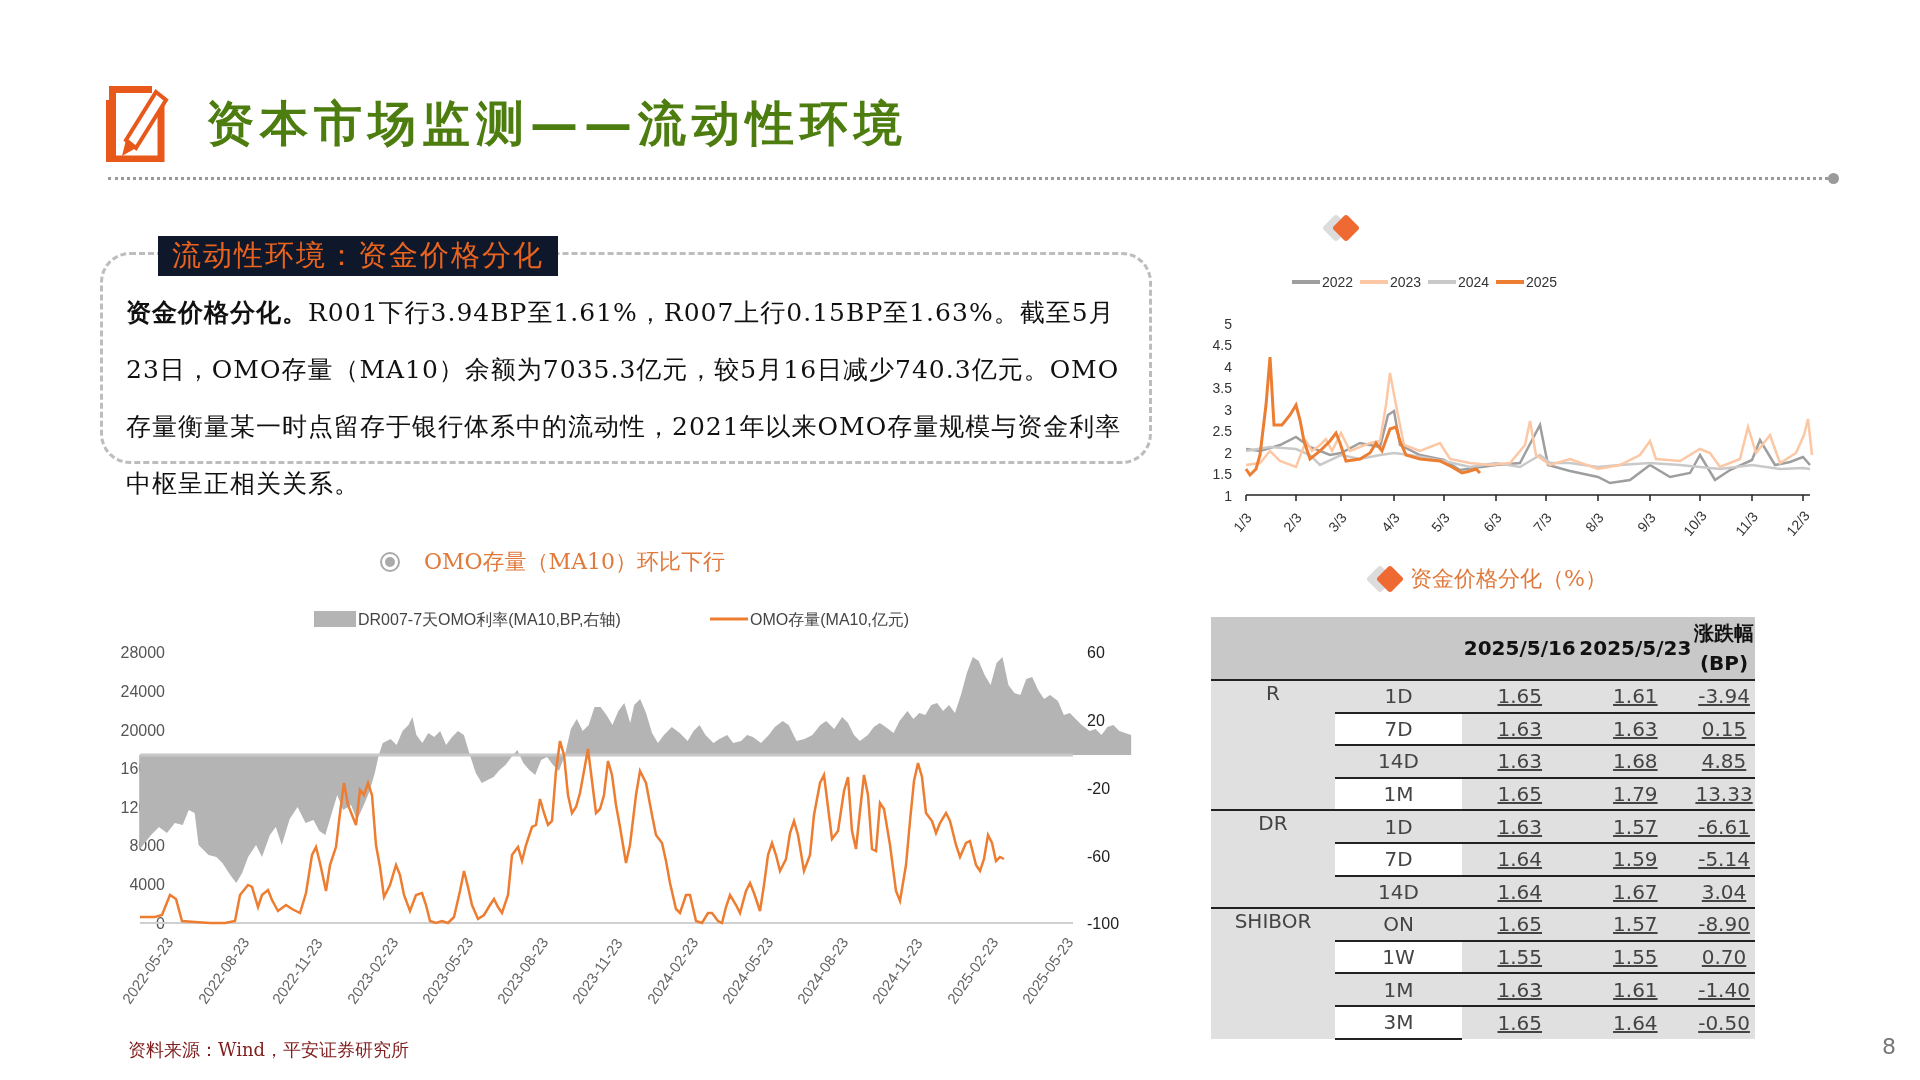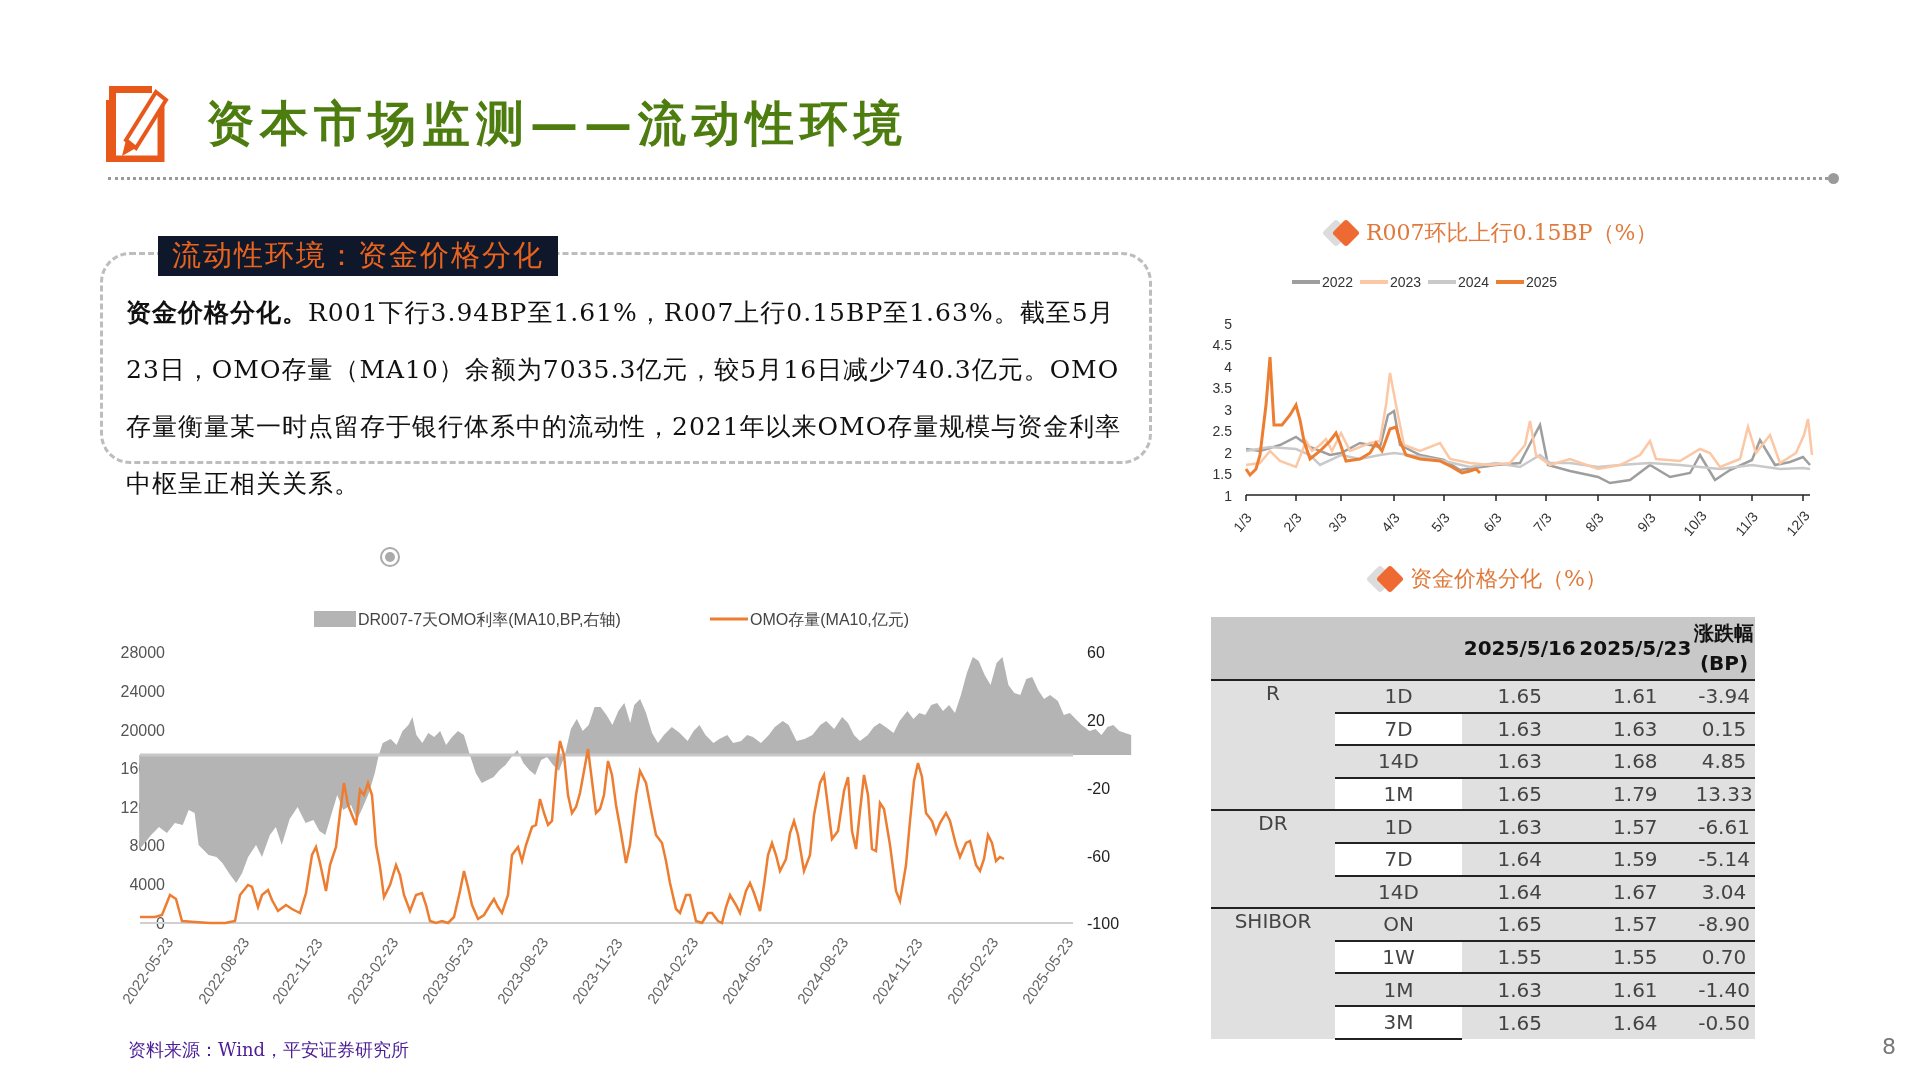--- a/index.html
+++ b/index.html
@@ -26,23 +26,23 @@
   svg text{font-family:"Liberation Sans","DejaVu Sans",sans-serif;}
   
   .tbl{left:1211px;top:617px;width:544px;border-collapse:collapse;font-family:"DejaVu Sans","Liberation Sans",sans-serif;}
   .tbl td,.tbl th{height:30.6px;padding:0;text-align:center;font-size:20px;color:#444;}
   .tbl thead th{background:#c8c8c8;color:#111;font-weight:bold;height:62px;font-size:20px;}
   .tbl td{background:#e0e0e0;}
   .tbl td.cat{width:124px;vertical-align:top;}
   .tbl td.tenor{width:127px;border-top:2px solid #222;}
   .tbl td.tenor.w{background:#fff;}
   .tbl tr.grp td.cat{border-top:2px solid #222;}
-  .tbl tr td.v{border-top:2px solid #222;}
+  .tbl tr td.v{border-top:2px solid #222;text-decoration:underline;}
   .tbl tr:first-child td{border-top:2px solid #222;}
-  .footer{left:128px;top:1038px;font-size:18px;color:#4c1d95;font-family:"DejaVu Serif","Liberation Serif",serif;}
+  .footer{left:128px;top:1038px;font-size:18px;color:#7f1d1d;font-family:"DejaVu Serif","Liberation Serif",serif;}
   .pgnum{left:1882px;top:1034px;font-size:22px;color:#777;}
 </style>
 </head>
 <body>
 
 <div class="abs hdr-icon">
   <svg width="64" height="76" viewBox="0 0 64 76">
     <rect x="3" y="3" width="52" height="70" fill="none" stroke="#e8581a" stroke-width="7"></rect>
     <rect x="0" y="0" width="64" height="14" fill="#fff"></rect>
     <polygon points="3,0 46,0 46,7 10,7 10,73 3,73" fill="#e8581a"></polygon>
@@ -56,21 +56,20 @@
 
 <div class="abs box"></div>
 <div class="abs box-title">流动性环境：资金价格分化</div>
 <div class="abs box-body"><b>资金价格分化。</b><span>R001下行3.94BP至1.61%，R007上行0.15BP至1.63%。截至5月23日，OMO存量（MA10）余额为7035.3亿元，较5月16日减少740.3亿元。OMO存量衡量某一时点留存于银行体系中的流动性，2021年以来OMO存量规模与资金利率中枢呈正相关关系。</span></div>
 
 <div class="abs sec-title" style="left:1326px;top:218px;">
   <span style="display:flex">
       <span class="dia g"></span>
       <span class="dia o"></span>
     </span>
-  <span>R007环比上行0.15BP（%）</span>
 </div>
 
 <svg class="abs" style="left:1200px;top:255px;" width="640" height="290">
 
   <g>
     <line x1="92" y1="27" x2="120" y2="27" stroke="#9e9e9e" stroke-width="4"></line>
       <text x="122" y="32" font-size="14" fill="#333">2022</text>
     <line x1="160" y1="27" x2="188" y2="27" stroke="#fcc7a4" stroke-width="4"></line>
       <text x="190" y="32" font-size="14" fill="#333">2023</text>
     <line x1="228" y1="27" x2="256" y2="27" stroke="#c9c9c9" stroke-width="4"></line>
@@ -121,20 +120,21 @@
   </g>
 
   <polyline fill="none" stroke="#9e9e9e" stroke-width="2.5" points="46,194 60,196 80,190 96,182 110,192 130,200 141,198 160,188 180,192 188,160 194,156 200,190 220,200 244,205 260,215 296,210 320,208 340,170 348,210 370,216 398,222 410,228 430,225 450,210 470,222 490,218 500,200 515,225 530,215 552,205 560,185 575,210 590,207 603,202 610,210"></polyline>
   <polyline fill="none" stroke="#c9c9c9" stroke-width="2.5" points="46,196 70,192 96,194 110,200 120,210 141,200 160,204 180,200 194,198 210,200 244,206 270,212 296,208 320,212 340,200 350,208 370,208 398,212 420,210 450,208 480,210 500,212 520,214 552,210 580,214 603,213 610,214"></polyline>
   <polyline fill="none" stroke="#fcc7a4" stroke-width="2.5" points="46,210 60,208 70,196 80,206 96,212 106,186 112,196 120,190 126,184 132,196 141,178 150,196 170,188 180,186 186,150 190,118 196,150 204,190 220,196 240,188 250,204 270,208 290,210 310,208 325,190 330,166 336,200 350,210 370,204 398,214 420,210 440,200 450,186 456,204 480,206 500,194 510,198 520,212 540,204 548,172 556,198 570,180 580,208 596,198 604,180 608,164 612,200"></polyline>
   <polyline fill="none" stroke="#ed7d31" stroke-width="3" points="46,214 50,220 56,214 60,200 66,150 70,102 74,170 82,170 90,160 96,150 100,165 104,186 110,204 120,196 130,186 136,178 140,188 146,206 160,204 170,198 176,188 182,196 190,174 196,172 200,186 206,200 220,204 240,206 252,212 262,218 270,216 276,214 280,218"></polyline>
 </svg>
 
 <div class="abs sec-title" style="left:380px;top:547px;">
   <span class="circ"></span>
+  <span style="margin-left:14px">OMO存量（MA10）环比下行</span>
 </div>
 
 <svg class="abs" style="left:100px;top:595px;" width="1040" height="440">
 
   <g>
     <rect x="214" y="16" width="42" height="16" fill="#b4b4b4"></rect>
     <text x="258" y="30" font-size="16" fill="#444">DR007-7天OMO利率(MA10,BP,右轴)</text>
     <line x1="610" y1="24" x2="648" y2="24" stroke="#ed7d31" stroke-width="3"></line>
     <text x="650" y="30" font-size="16" fill="#444">OMO存量(MA10,亿元)</text>
   </g>

